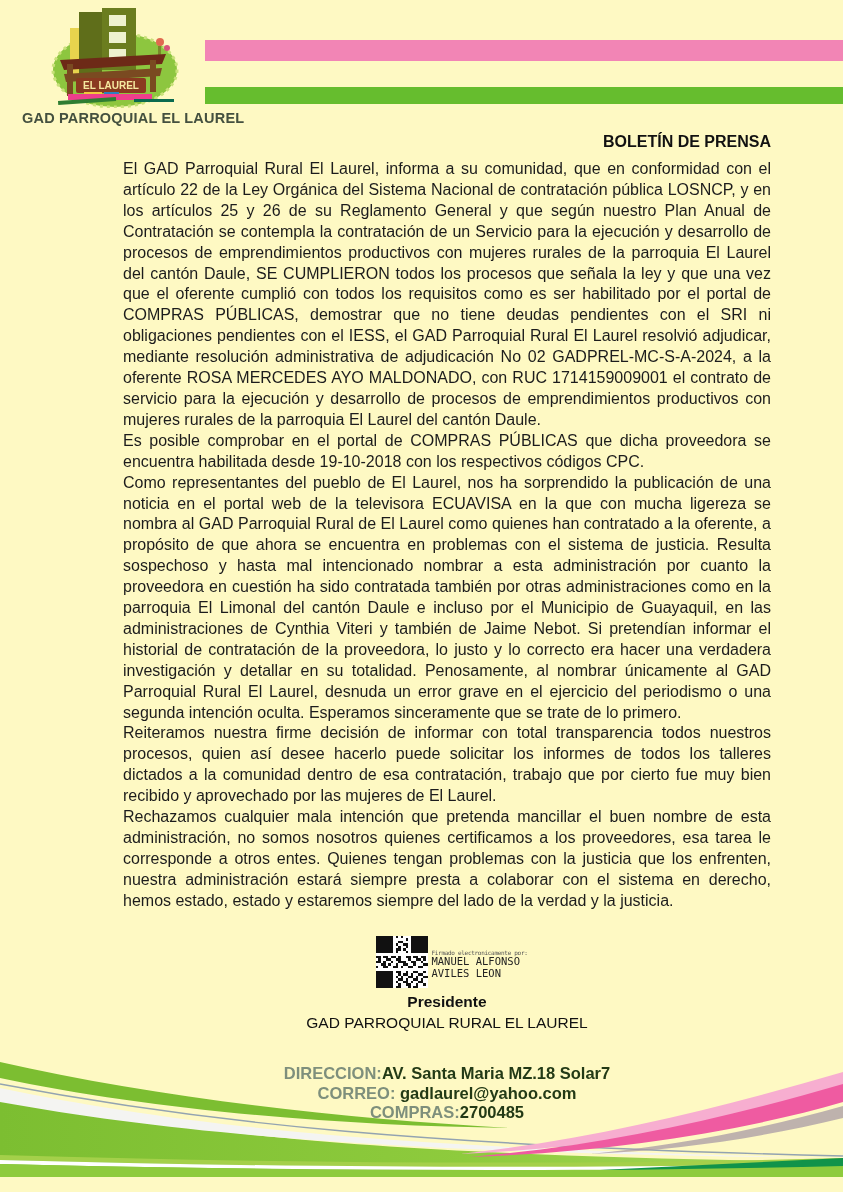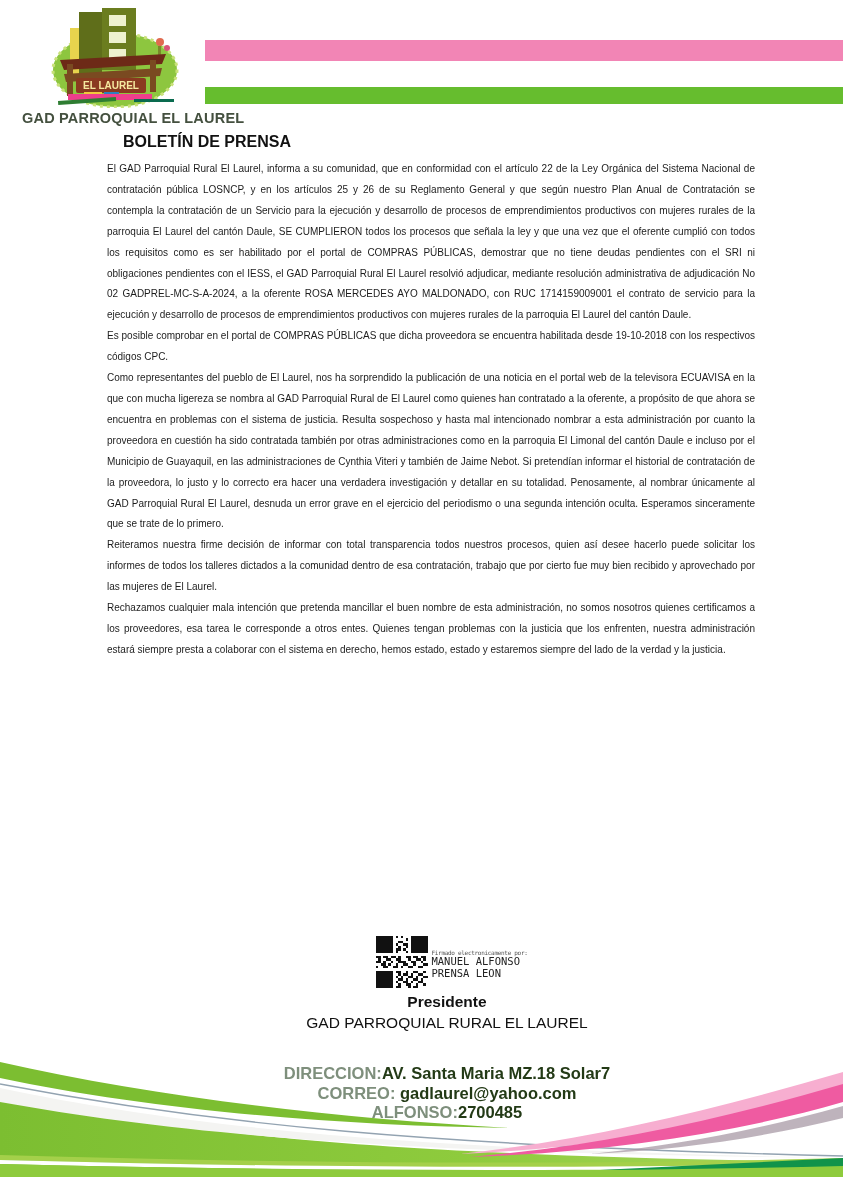--- a/index.html
+++ b/index.html
@@ -1,38 +1,38 @@
 <!DOCTYPE html>
 <html><head>
 <meta charset="utf-8">
 <style>
   html,body{margin:0;padding:0;background:#e9e9e9;}
   .page{
     position:relative;width:843px;height:1192px;margin:0 auto;
-    background:#ffffff;overflow:hidden;
+    background:#fef9c3;overflow:hidden;
     font-family:"Liberation Sans",sans-serif;color:#1c1c1c;
   }
   
   .logo-wrap{position:absolute;left:22px;top:6px;width:175px;}
   .logo-art{display:block;margin:0 auto;}
   .logo-wordmark{
     margin-top:2px;text-align:right;font-weight:bold;font-size:14.5px;
     letter-spacing:.2px;color:#44503f;white-space:nowrap;
   }
   .bar{position:absolute;left:205px;right:0;}
   .bar.pink{top:40px;height:21px;background:#f285b5;}
   .bar.green{top:87px;height:17px;background:#66bd2e;}
   
   .doc-title{
     position:absolute;left:123px;width:648px;top:133px;
-    text-align:left;font-weight:bold;font-size:16px;color:#111;
+    text-align:right;font-weight:bold;font-size:16px;color:#111;
   }
   .doc-body{
-    position:absolute;left:107px;width:648px;top:159px;
-    font-size:10px;line-height:20.9px;text-align:justify;
+    position:absolute;left:123px;width:648px;top:159px;
+    font-size:16px;line-height:20.9px;text-align:justify;
   }
   .doc-body p{margin:0;}
   
   .sig{position:absolute;left:123px;width:648px;top:934px;text-align:center;}
   .stamp-row{
     display:flex;align-items:flex-start;justify-content:center;
     margin-left:10px;gap:3px;
   }
   .stamp-text{text-align:left;padding-top:15px;}
   .stamp-tiny{
@@ -184,36 +184,36 @@
           <rect x="16" y="19" width="1" height="1"></rect>
             <rect x="19" y="19" width="1" height="1"></rect>
           <rect x="8" y="20" width="2" height="1"></rect>
             <rect x="13" y="20" width="1" height="1"></rect>
           <rect x="15" y="20" width="2" height="1"></rect>
         </g>
       </svg>
       <div class="stamp-text">
         <div class="stamp-tiny">Firmado electronicamente por:</div>
         <div class="stamp-name">MANUEL ALFONSO</div>
-        <div class="stamp-name">PRENSA LEON</div>
+        <div class="stamp-name">AVILES LEON</div>
       </div>
     </div>
     <div class="sig-role">Presidente</div>
     <div class="sig-org">GAD PARROQUIAL RURAL EL LAUREL</div>
   </div>
 
   <div class="contact">
     <div>
       <span class="lbl">DIRECCION:</span><span class="val">AV. Santa Maria MZ.18 Solar7</span>
     </div>
     <div>
       <span class="lbl">CORREO: </span><span class="val">gadlaurel@yahoo.com</span>
     </div>
     <div>
-      <span class="lbl">ALFONSO:</span><span class="val">2700485</span>
+      <span class="lbl">COMPRAS:</span><span class="val">2700485</span>
     </div>
   </div>
 
   <svg class="swoosh" viewBox="0 0 843 122" xmlns="http://www.w3.org/2000/svg" preserveAspectRatio="none">
     <defs>
       <linearGradient id="gmain" x1="0" y1="0" x2="1" y2="0">
         <stop offset="0" stop-color="#7cbe31"></stop>
         <stop offset="0.55" stop-color="#8ecb3d"></stop>
         <stop offset="1" stop-color="#a7d65b"></stop>
       </linearGradient>

